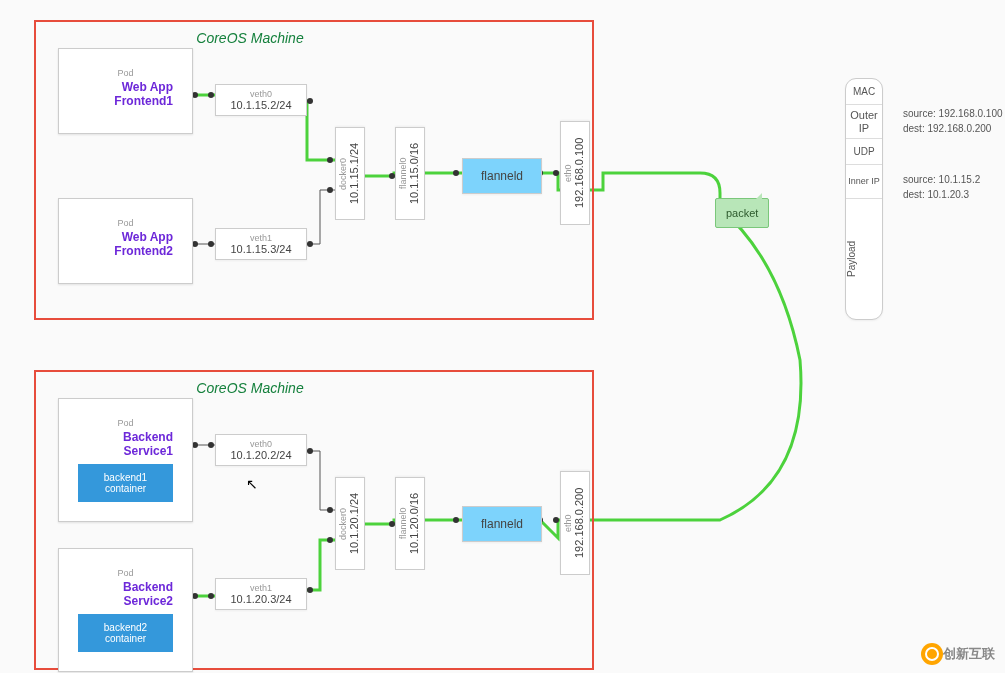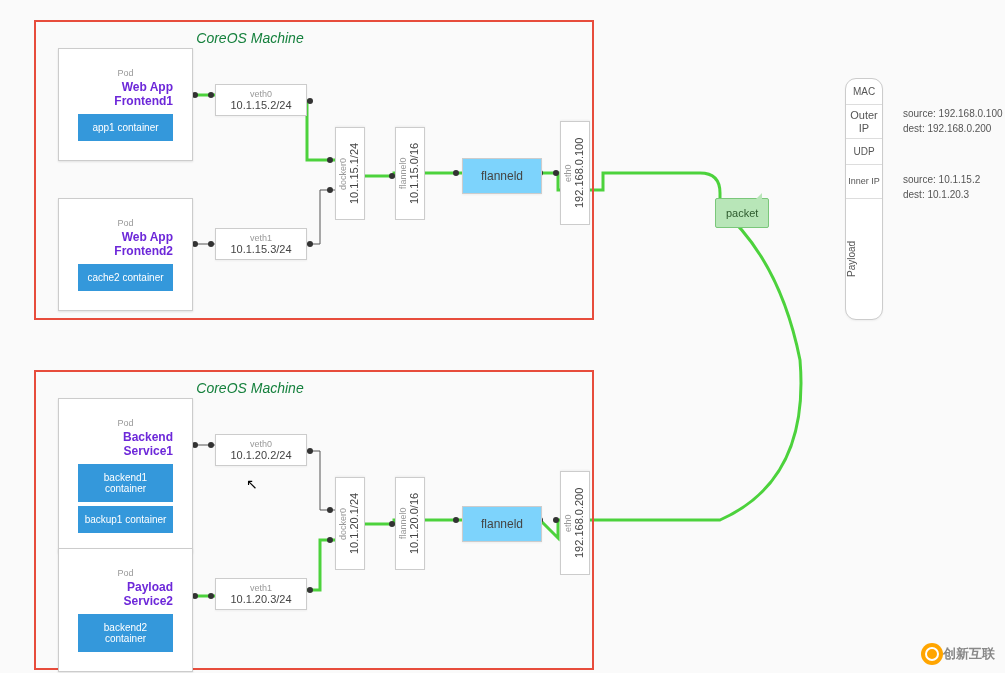--- a/index.html
+++ b/index.html
@@ -85,27 +85,25 @@
   <circle cx="310" cy="451" r="3" fill="#333"></circle>
     <circle cx="330" cy="510" r="3" fill="#333"></circle>
 </svg>
 
 <div class="machine-box" style="left:34px; top:20px; width:560px; height:300px;"></div>
 <div class="machine-title" style="top:30px; left:250px;">CoreOS Machine</div>
 
 <div class="pod-box" style="left:58px; top:48px;">
   <div class="pod-label">Pod</div>
   <div class="pod-title">Web App Frontend1</div>
-  <div class="container-item">app1 container</div>
 </div>
 
 <div class="pod-box" style="left:58px; top:198px;">
   <div class="pod-label">Pod</div>
   <div class="pod-title">Web App Frontend2</div>
-  <div class="container-item">cache2 container</div>
 </div>
 
 <div class="iface-box" style="left:215px; top:84px; width:92px;">
   <div class="iface-name">veth0</div>
   <div class="iface-ip">10.1.15.2/24</div>
 </div>
 <div class="iface-box" style="left:215px; top:228px; width:92px;">
   <div class="iface-name">veth1</div>
   <div class="iface-ip">10.1.15.3/24</div>
 </div>
@@ -127,26 +125,25 @@
   <div class="iface-ip">192.168.0.100</div>
 </div>
 
 <div class="machine-box" style="left:34px; top:370px; width:560px; height:300px;"></div>
 <div class="machine-title" style="top:380px; left:250px;">CoreOS Machine</div>
 
 <div class="pod-box" style="left:58px; top:398px;">
   <div class="pod-label">Pod</div>
   <div class="pod-title">Backend Service1</div>
   <div class="container-item">backend1 container</div>
-  <div class="container-item">backup1 container</div>
 </div>
 
 <div class="pod-box" style="left:58px; top:548px;">
   <div class="pod-label">Pod</div>
-  <div class="pod-title">Payload Service2</div>
+  <div class="pod-title">Backend Service2</div>
   <div class="container-item">backend2 container</div>
 </div>
 
 <div class="iface-box" style="left:215px; top:434px; width:92px;">
   <div class="iface-name">veth0</div>
   <div class="iface-ip">10.1.20.2/24</div>
 </div>
 <div class="iface-box" style="left:215px; top:578px; width:92px;">
   <div class="iface-name">veth1</div>
   <div class="iface-ip">10.1.20.3/24</div>

